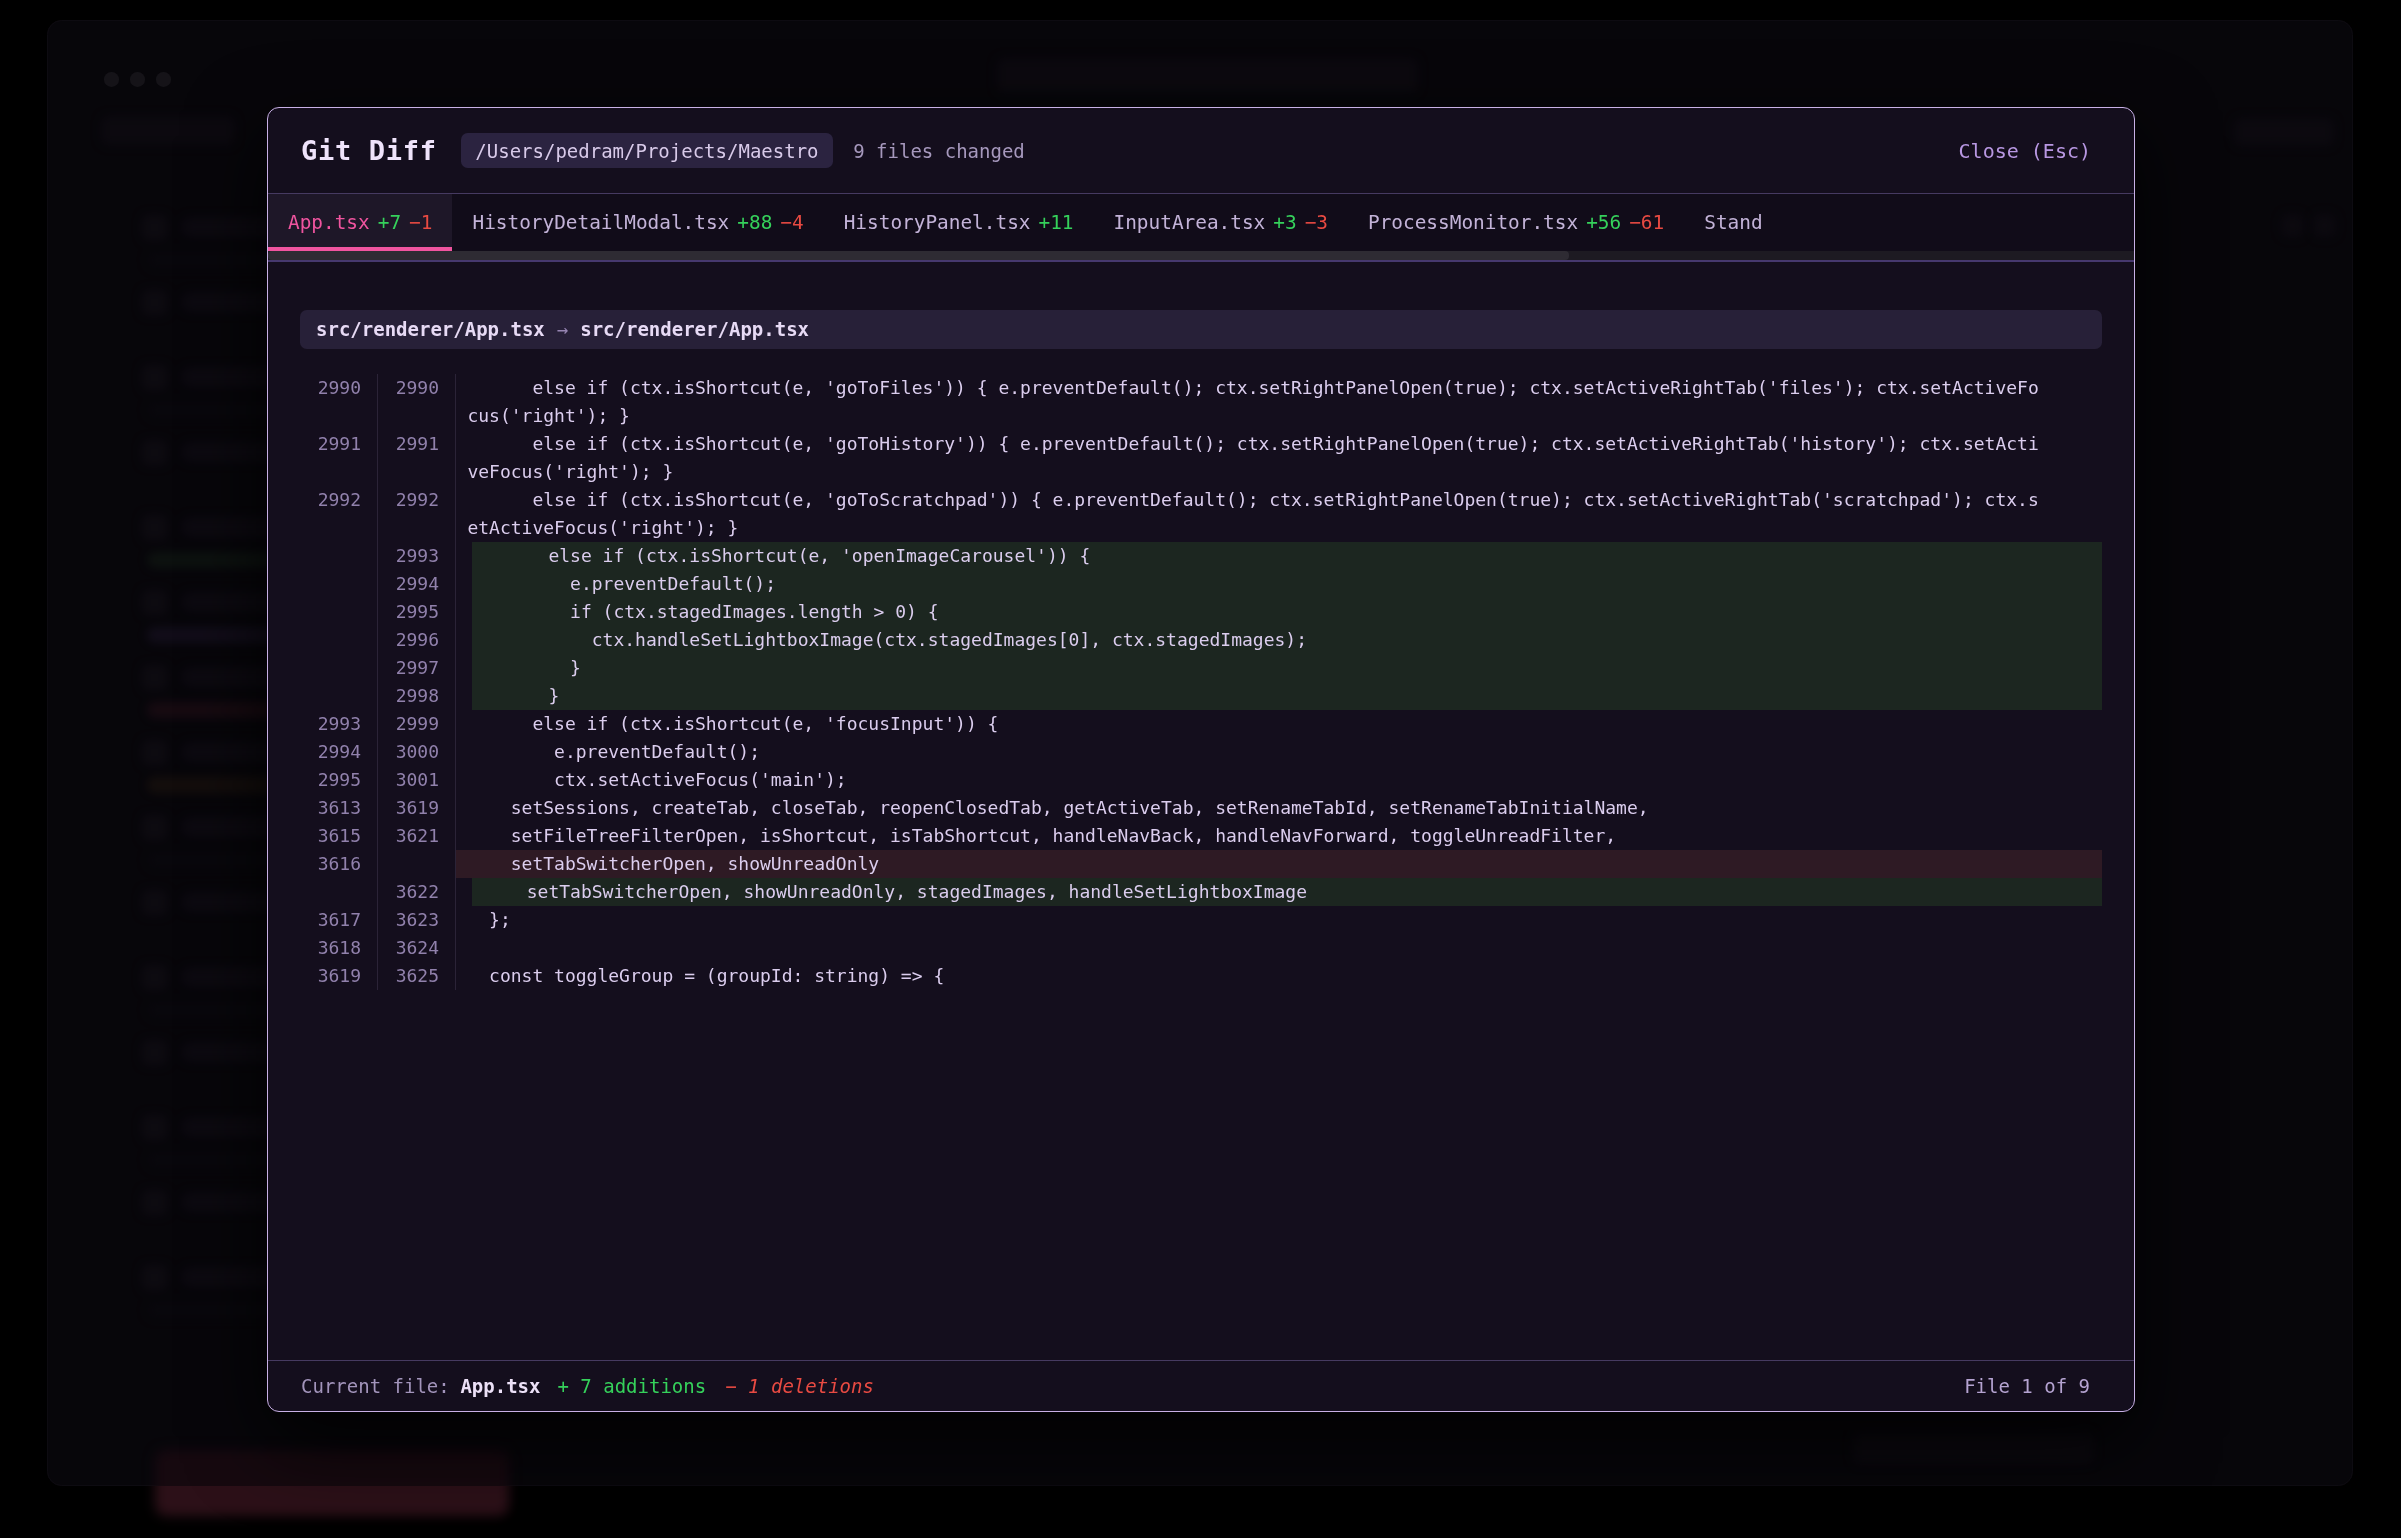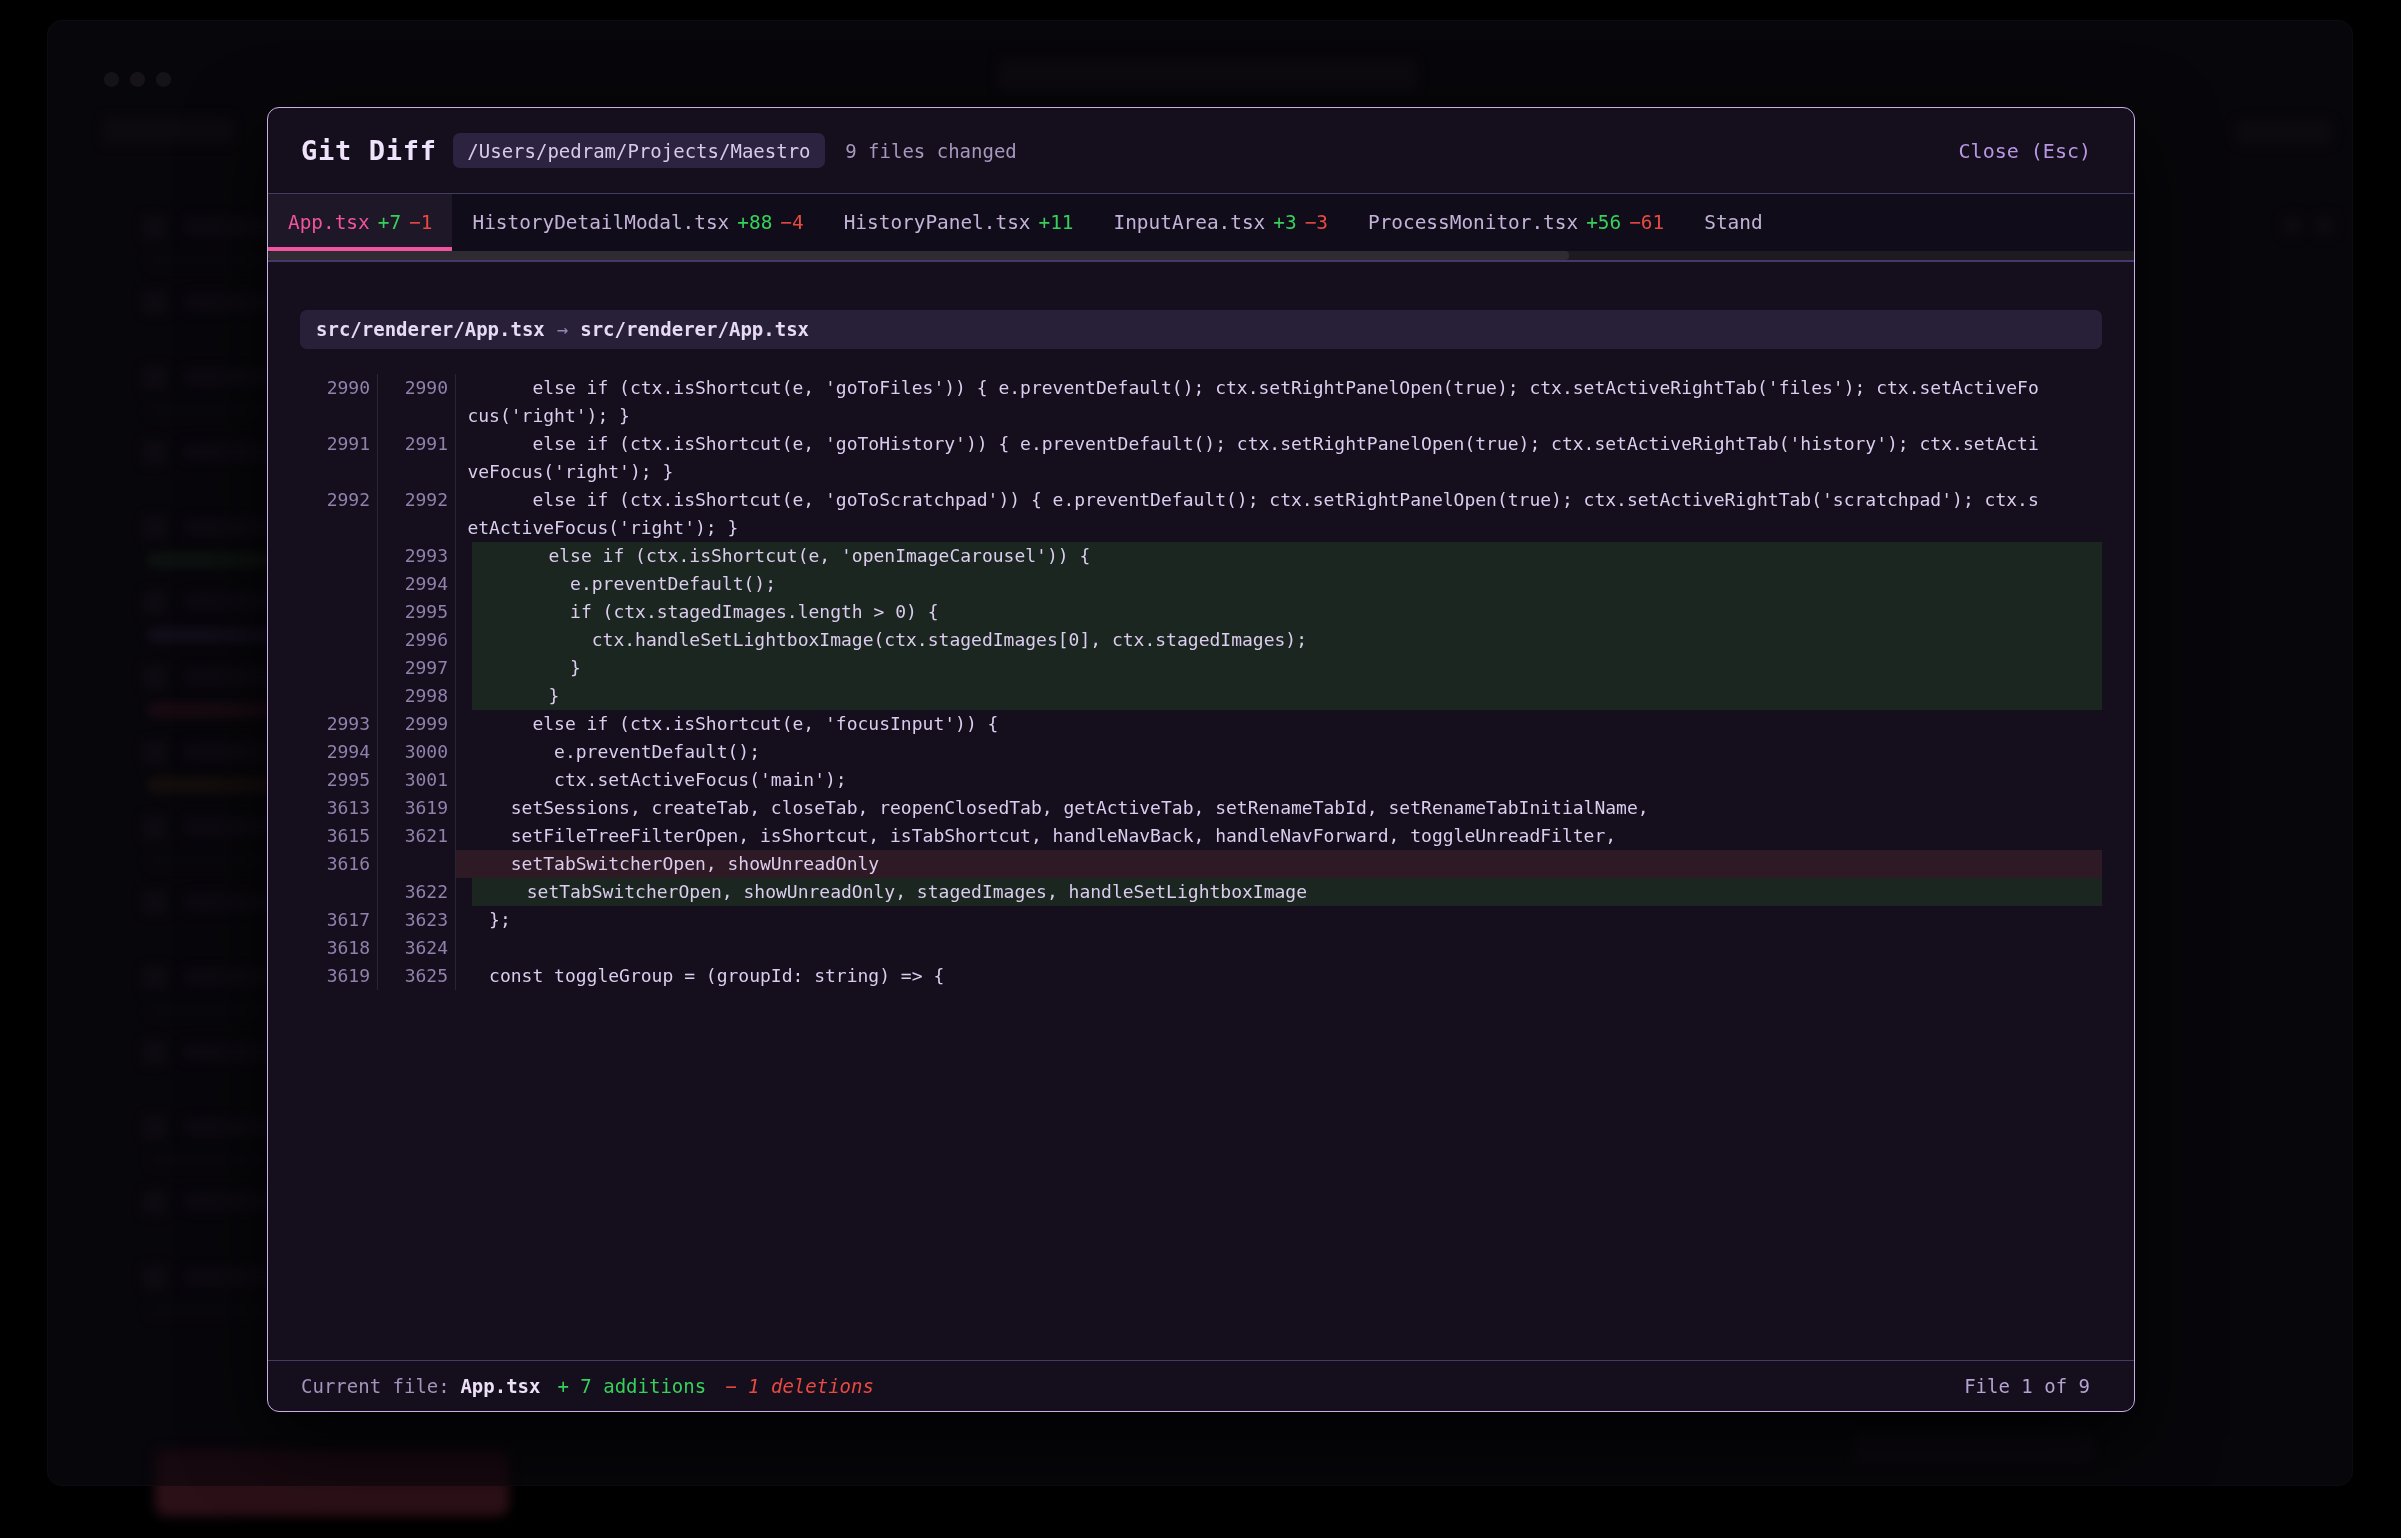--- a/index.html
+++ b/index.html
@@ -36,21 +36,21 @@
     background:rgba(6,4,9,0.55);}
 
   
   .modal{position:absolute;left:267px;top:107px;width:1868px;height:1305px;
     background:var(--modal);border:1.3px solid var(--modalborder);border-radius:12px;
     box-shadow:0 27px 80px rgba(0,0,0,0.85);display:flex;flex-direction:column;overflow:hidden;}
 
   .m-header{height:86px;flex:0 0 auto;display:flex;align-items:center;padding:0 43px 0 33px;
     border-bottom:1.3px solid var(--divider);}
   .m-title{font-size:27px;font-weight:bold;color:var(--title);letter-spacing:0.7px;}
-  .m-path{margin-left:16px;background:var(--badgebg);color:var(--badgetext);font-size:19px;
+  .m-path{margin-left:24px;background:var(--badgebg);color:var(--badgetext);font-size:19px;
     padding:6.7px 14.7px;border-radius:6.7px;}
   .m-files{margin-left:20px;color:var(--muted);font-size:19px;}
   .m-close{margin-left:auto;color:var(--close);font-size:20px;cursor:pointer;background:none;border:none;
     font-family:"DejaVu Sans Mono",monospace;}
 
   .tabstrip{height:57px;flex:0 0 auto;display:flex;background:var(--tabstrip);overflow:hidden;white-space:nowrap;}
   .tab{display:flex;align-items:center;gap:8px;padding:0 20px;font-size:19.4px;color:var(--tabtext);
     position:relative;flex:0 0 auto;cursor:pointer;}
   .tab .t-add{color:var(--green);}
   .tab .t-del{color:var(--red);}
@@ -62,21 +62,21 @@
   .tab-scroll .thumb{position:absolute;left:0;top:0;height:100%;width:69.7%;background:var(--scrollthumb);border-radius:4px;}
   .tab-div{height:2px;flex:0 0 auto;background:var(--tabdivider);}
 
   .content{flex:1 1 auto;padding:48px 32px 0 32px;overflow:hidden;}
   .filebar{height:39px;background:var(--filebar);border-radius:6.7px;display:flex;align-items:center;
     padding:0 16px;font-size:19px;font-weight:bold;color:var(--filebartext);margin-bottom:25.4px;}
   .filebar .arrow{color:var(--arrow);font-weight:normal;margin:0 12px;}
 
   .diff{font-size:18px;color:var(--codetext);}
   .drow{display:flex;height:28px;line-height:28px;}
-  .drow .num{flex:0 0 78px;width:78px;padding-right:7px;text-align:right;color:var(--num);
+  .drow .num{flex:0 0 78px;width:78px;padding-right:16px;text-align:right;color:var(--num);
     border-right:0.7px solid var(--gutterborder);white-space:pre;}
   .drow .code{flex:1 1 auto;padding-left:11.4px;white-space:pre;overflow:hidden;}
   .drow.add .code{background:var(--addbg);margin-left:16px;}
   .drow.del .code{background:var(--delbg);}
 
   .m-footer{height:51px;flex:0 0 auto;border-top:1.3px solid var(--divider);display:flex;align-items:center;
     padding:0 44px 0 33px;font-size:19px;}
   .f-label{color:var(--footertext);}
   .f-file{color:var(--footerfile);font-weight:bold;margin-left:10.7px;}
   .f-add{color:var(--green);margin-left:17px;}

